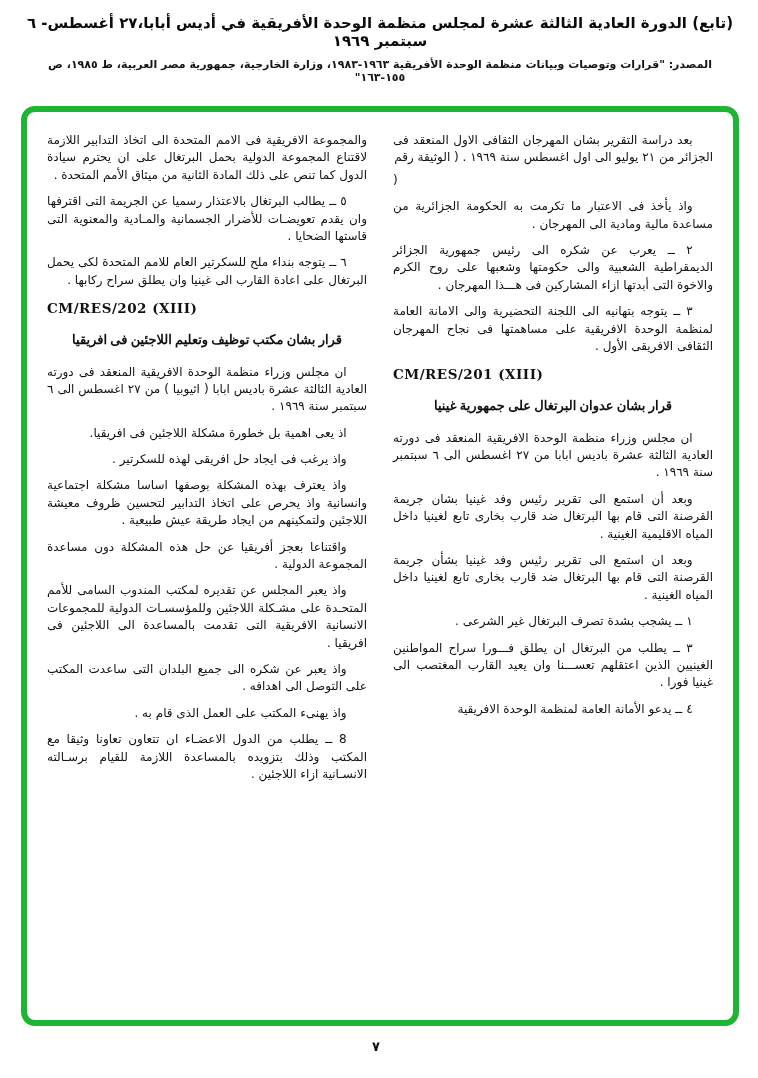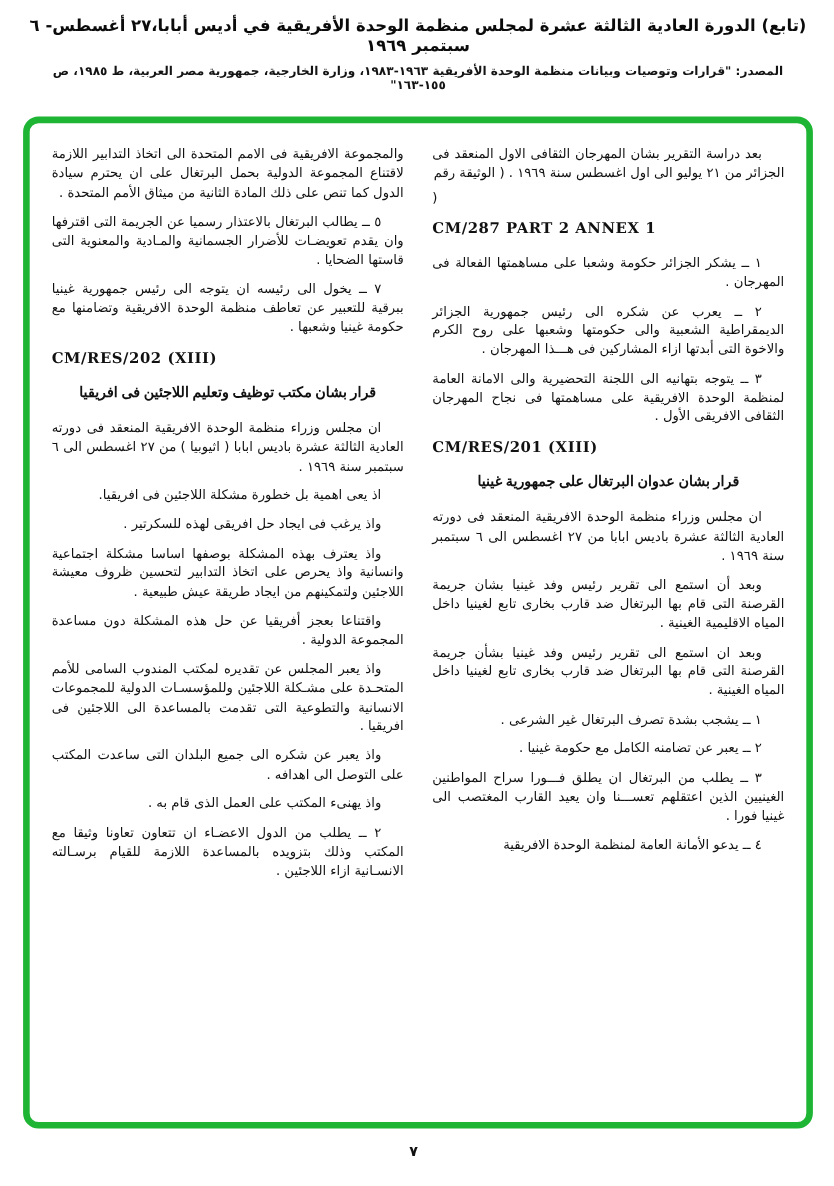--- a/index.html
+++ b/index.html
@@ -116,49 +116,47 @@
 
   <div class="header">
     <div class="doc-title">(تابع) الدورة العادية الثالثة عشرة لمجلس منظمة الوحدة الأفريقية في أديس أبابا،٢٧ أغسطس- ٦ سبتمبر ١٩٦٩</div>
     <div class="doc-source">المصدر: "قرارات وتوصيات وبيانات منظمة الوحدة الأفريقية ١٩٦٣-١٩٨٣، وزارة الخارجية، جمهورية مصر العربية، ط ١٩٨٥، ص ١٥٥-١٦٣"</div>
   </div>
 
   <div class="content-box">
     <div class="col col-right" id="col-right">
         <div class="block p">بعد دراسة التقرير بشان المهرجان الثقافى الاول المنعقد فى الجزائر من ٢١ يوليو الى اول اغسطس سنة ١٩٦٩ . ( الوثيقة رقم</div>
         <div class="block paren">(</div>
-        <div class="block code">CM/287 PART 2 ANNEX 1</div>
-        <div class="block p">١ ــ يشكر الجزائر حكومة وشعبا على مساهمتها الفعالة فى المهرجان .</div>
+        <div class="block p">واذ يأخذ فى الاعتبار ما تكرمت به الحكومة الجزائرية من مساعدة مالية ومادية الى المهرجان .</div>
         <div class="block p">٢ ــ يعرب عن شكره الى رئيس جمهورية الجزائر الديمقراطية الشعبية والى حكومتها وشعبها على روح الكرم والاخوة التى أبدتها ازاء المشاركين فى هـــذا المهرجان .</div>
         <div class="block p">٣ ــ يتوجه بتهانيه الى اللجنة التحضيرية والى الامانة العامة لمنظمة الوحدة الافريقية على مساهمتها فى نجاح المهرجان الثقافى الافريقى الأول .</div>
         <div class="block code">CM/RES/201  (XIII)</div>
         <div class="block heading">قرار بشان عدوان البرتغال على جمهورية غينيا</div>
         <div class="block p">ان مجلس وزراء منظمة الوحدة الافريقية المنعقد فى دورته العادية الثالثة عشرة باديس ابابا من ٢٧ اغسطس الى ٦ سبتمبر سنة ١٩٦٩ .</div>
         <div class="block p">وبعد أن استمع الى تقرير رئيس وفد غينيا بشان جريمة القرصنة التى قام بها البرتغال ضد قارب بخارى تابع لغينيا داخل المياه الاقليمية الغينية .</div>
         <div class="block p">وبعد ان استمع الى تقرير رئيس وفد غينيا بشأن جريمة القرصنة التى قام بها البرتغال ضد قارب بخارى تابع لغينيا داخل المياه الغينية .</div>
         <div class="block p">١ ــ يشجب بشدة تصرف البرتغال غير الشرعى .</div>
-        <div class="block p">٢ ــ يعبر عن تضامنه الكامل مع حكومة غينيا .</div>
         <div class="block p">٣ ــ يطلب من البرتغال ان يطلق فـــورا سراح المواطنين الغينيين الذين اعتقلهم تعســـنا وان يعيد القارب المغتصب الى غينيا فورا .</div>
         <div class="block p">٤ ــ يدعو الأمانة العامة لمنظمة الوحدة الافريقية</div>
       </div>
     <div class="col col-left" id="col-left">
         <div class="block p0">والمجموعة الافريقية فى الامم المتحدة الى اتخاذ التدابير اللازمة لاقتناع المجموعة الدولية بحمل البرتغال على ان يحترم سيادة الدول كما تنص على ذلك المادة الثانية من ميثاق الأمم المتحدة .</div>
         <div class="block p">٥ ــ يطالب البرتغال بالاعتذار رسميا عن الجريمة التى اقترفها وان يقدم تعويضـات للأضرار الجسمانية والمـادية والمعنوية التى قاستها الضحايا .</div>
-        <div class="block p">٧ ــ يخول الى رئيسه ان يتوجه الى رئيس جمهورية غينيا ببرقية للتعبير عن تعاطف منظمة الوحدة الافريقية وتضامنها مع حكومة غينيا وشعبها .</div>
+        <div class="block p">٦ ــ يتوجه بنداء ملح للسكرتير العام للامم المتحدة لكى يحمل البرتغال على اعادة القارب الى غينيا وان يطلق سراح ركابها .</div>
         <div class="block code">CM/RES/202  (XIII)</div>
         <div class="block heading">قرار بشان مكتب توظيف وتعليم اللاجئين فى افريقيا</div>
         <div class="block p">ان مجلس وزراء منظمة الوحدة الافريقية المنعقد فى دورته العادية الثالثة عشرة باديس ابابا ( اثيوبيا ) من ٢٧ اغسطس الى ٦ سبتمبر سنة ١٩٦٩ .</div>
         <div class="block p">اذ يعى اهمية بل خطورة مشكلة اللاجئين فى افريقيا.</div>
         <div class="block p">واذ يرغب فى ايجاد حل افريقى لهذه للسكرتير .</div>
         <div class="block p">واذ يعترف بهذه المشكلة بوصفها اساسا مشكلة اجتماعية وانسانية واذ يحرص على اتخاذ التدابير لتحسين ظروف معيشة اللاجئين ولتمكينهم من ايجاد طريقة عيش طبيعية .</div>
         <div class="block p">واقتناعا بعجز أفريقيا عن حل هذه المشكلة دون مساعدة المجموعة الدولية .</div>
-        <div class="block p">واذ يعبر المجلس عن تقديره لمكتب المندوب السامى للأمم المتحـدة على مشـكلة اللاجئين وللمؤسسـات الدولية للمجموعات الانسانية والتطوعية التى تقدمت بالمساعدة الى اللاجئين فى افريقيا .</div>
+        <div class="block p">واذ يعبر المجلس عن تقديره لمكتب المندوب السامى للأمم المتحـدة على مشـكلة اللاجئين وللمؤسسـات الدولية للمجموعات الانسانية الافريقية التى تقدمت بالمساعدة الى اللاجئين فى افريقيا .</div>
         <div class="block p">واذ يعبر عن شكره الى جميع البلدان التى ساعدت المكتب على التوصل الى اهدافه .</div>
         <div class="block p">واذ يهنىء المكتب على العمل الذى قام به .</div>
-        <div class="block p">٢ ــ يطلب من الدول الاعضـاء ان تتعاون تعاونا وثيقا مع المكتب وذلك بتزويده بالمساعدة اللازمة للقيام برسـالته الانسـانية ازاء اللاجئين .</div>
+        <div class="block p">8 ــ يطلب من الدول الاعضـاء ان تتعاون تعاونا وثيقا مع المكتب وذلك بتزويده بالمساعدة اللازمة للقيام برسـالته الانسـانية ازاء اللاجئين .</div>
       </div>
   </div>
 
   <div class="footer">
     <span class="page-number">٧</span>
   </div>
 
 </div>
 
 </body></html>

